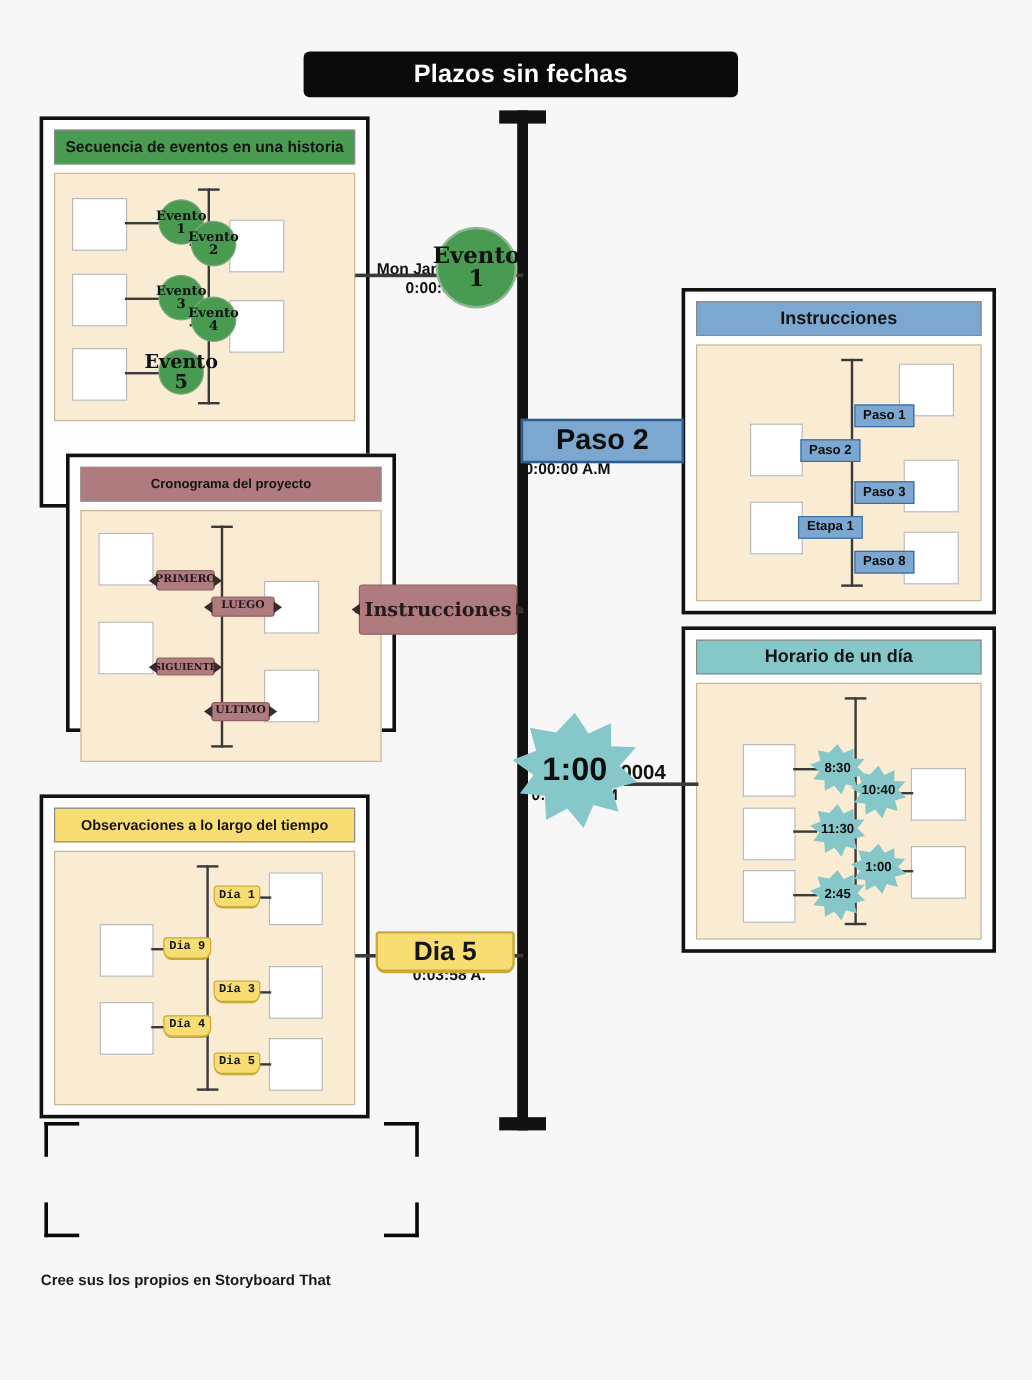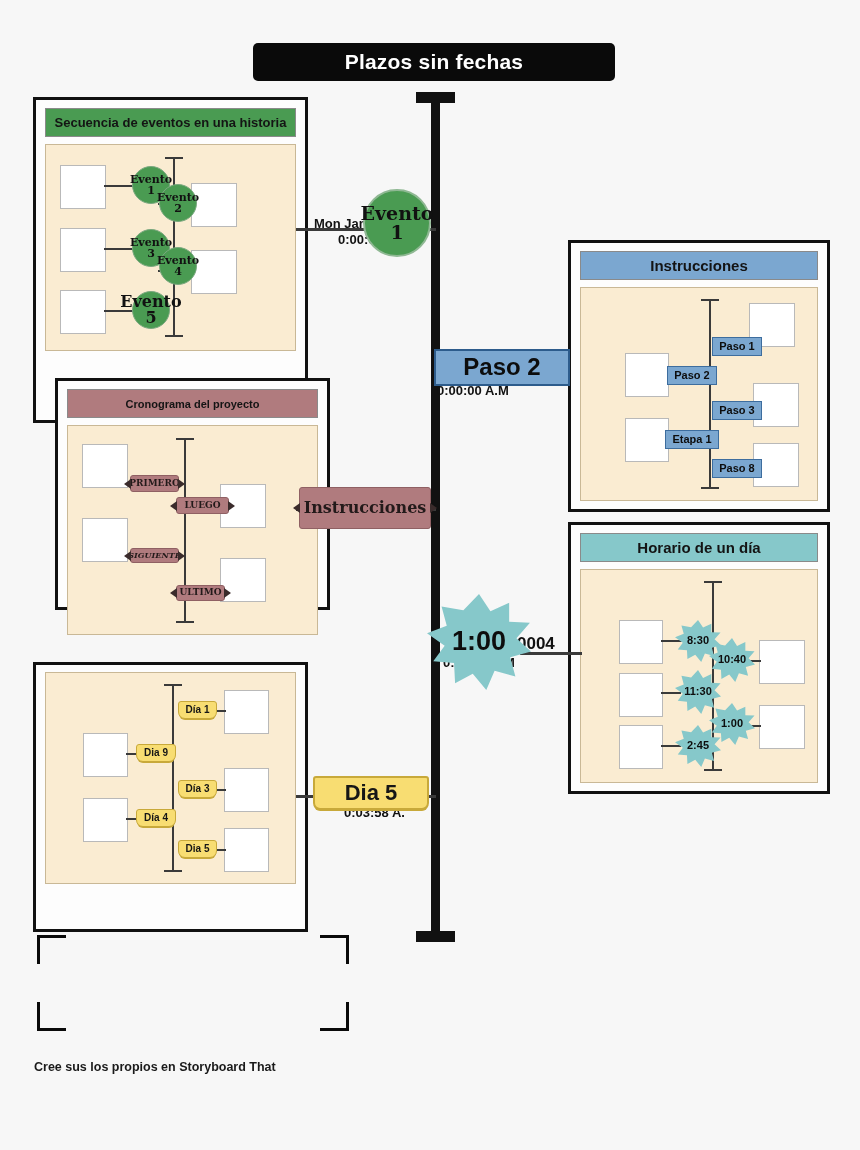--- a/index.html
+++ b/index.html
@@ -130,28 +130,29 @@
         <div class="cap t"></div>
           <div class="cap b"></div>
       </div>
       <div class="ph" style="left:14px;top:18px;width:44px;height:42px;"></div>
       <div class="ph" style="left:152px;top:58px;width:44px;height:42px;"></div>
       <div class="ph" style="left:14px;top:92px;width:44px;height:42px;"></div>
       <div class="ph" style="left:152px;top:132px;width:44px;height:42px;"></div>
 
       <div class="m m-ribbon" style="left:62px;top:49px;width:49px;height:17px;font-size:9px;">PRIMERO</div>
       <div class="m m-ribbon" style="left:108px;top:71px;width:53px;height:17px;font-size:9px;">LUEGO</div>
-      <div class="m m-ribbon" style="left:62px;top:122px;width:49px;height:15px;font-size:8px;font-style:italic;">SIGUIENTE</div>
+      <div class="m m-ribbon" style="left:62px;top:122px;width:49px;height:15px;font-size:8px;">SIGUIENTE</div>
       <div class="m m-ribbon" style="left:108px;top:159px;width:49px;height:16px;font-size:9px;">ULTIMO</div>
     </div>
   </div>
   <div class="lnk" style="left:296px;top:508px;width:140px;height:3px;"></div>
 
   <div class="panel" style="left:33px;top:662px;width:275px;height:270px;">
-    <div class="panel-body" style="height:212px;">
+    <div class="panel-head" style="background:#f8dd72;font-size:12px;">Observaciones a lo largo del tiempo</div>
+    <div class="panel-body" style="height:212px;font-family:Liberation Mono, monospace;">
       <div class="inner-axis" style="left:126px;top:11px;height:188px;">
         <div class="cap t"></div>
           <div class="cap b"></div>
       </div>
       <div class="ph" style="left:37px;top:60px;width:43px;height:42px;"></div>
       <div class="ph" style="left:37px;top:125px;width:43px;height:42px;"></div>
       <div class="ph" style="left:178px;top:17px;width:43px;height:42px;"></div>
       <div class="ph" style="left:178px;top:95px;width:43px;height:42px;"></div>
       <div class="ph" style="left:178px;top:155px;width:43px;height:42px;"></div>
 

